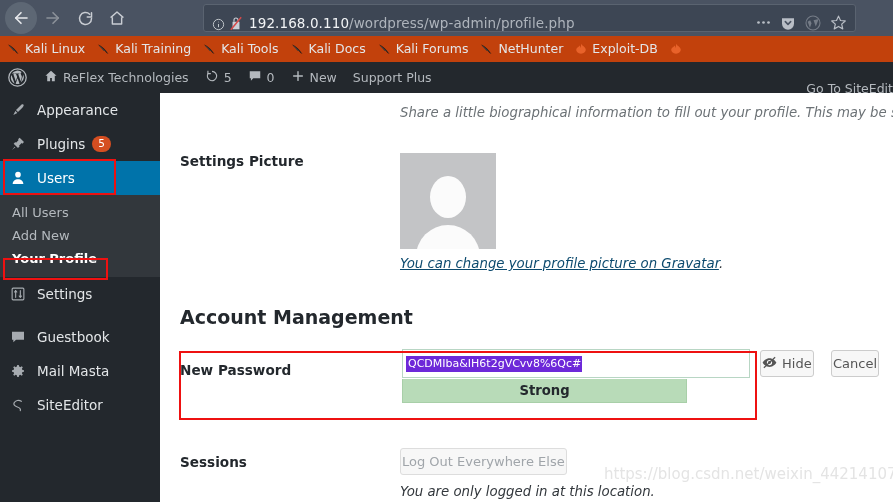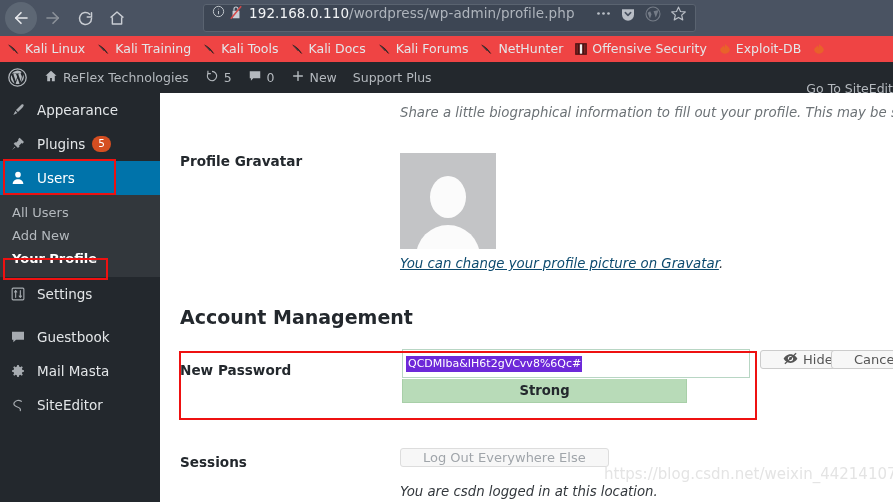--- a/index.html
+++ b/index.html
@@ -22,44 +22,44 @@
     width: 32px; height: 32px; border-radius: 50%;
     display: flex; align-items: center; justify-content: center;
     color: #c9cdd3;
   }
   .nav-btn.active-circle { background: #5d6774; color: #e8eaed; }
   .nav-btn.dim { color: #8b9199; }
   .nav-btn svg { display: block; }
 
   .urlbar {
     position: absolute; left: 203px; top: 4px;
-    width: 493px; height: 28px;
+    width: 653px; height: 28px;
     background: #3d4654;
     border: 1px solid #5a6370;
     border-radius: 3px;
-    display: flex; align-items: flex-start;
+    display: flex; align-items: flex-end;
     padding: 0 6px;
   }
   .url-info-icon { color: #c2c7cd; margin: 0 4px 0 2px; display:flex; }
   .url-shield { margin-right: 6px; display:flex; position: relative; }
   .url-text {
     flex: 1;
     font-size: 13.5px;
     color: #aeb4bc;
     white-space: nowrap; overflow: hidden;
     letter-spacing: 0.1px;
   }
   .url-text b { color: #f2f4f6; font-weight: normal; }
   .url-icons { display: flex; align-items: center; gap: 9px; padding-right: 2px;}
   .url-icons span { color: #b9bec6; display:flex; align-items:center; }
 
   
   .bookmarks {
     position: absolute; top: 36px; left: 0; width: 893px; height: 26px;
-    background: #ef4444;
+    background: #c2410c;
     display: flex; align-items: center;
     padding-left: 6px;
     overflow: hidden;
   }
   .bm {
     display: flex; align-items: center;
     font-size: 12.5px; color: #e4e6e9;
     margin-right: 11px; white-space: nowrap;
   }
   .bm .bmicon { margin-right: 4px; display: flex; align-items:center; }
@@ -190,21 +190,21 @@
   .pw-strength {
     position: absolute; left: 242px; top: 286px;
     width: 285px; height: 24px;
     background: #b8dbb8;
     border: 1px solid #a8cfa8; border-top: none;
     display: flex; align-items: center; justify-content: center;
     font-size: 13.2px; font-weight: bold; color: #23282d;
   }
   .btn {
     position: absolute;
-    height: 19px; padding: 0 22px;
+    height: 27px; padding: 0 1px;
     background: #f7f7f7;
     border: 1px solid #ccc;
     border-radius: 3px;
     display: flex; align-items: center; gap: 5px;
     font-size: 13px; color: #555;
   }
   .btn-hide { left: 600px; top: 257px; }
   .btn-cancel { left: 671px; top: 257px; }
   .btn-logout {
     left: 240px; top: 355px;
@@ -351,31 +351,20 @@
           <svg width="15" height="15" viewBox="0 0 24 24">
             <path d="M3 4c4 1 9 5 13 10l4 5-3-1.5c-4-5-9-9-14-13.5z" fill="#1c1c1c"></path>
             <path d="M4.5 5.5c3 1.5 7 4.5 10 8l-2 1c-3-3.5-6-6.5-8-9z" fill="#3a3a3a"></path>
           </svg>
         </span>
       <span class="bm-label">NetHunter</span>
     </div>
     <div class="bm">
       <span class="bmicon">
           <svg width="14" height="14" viewBox="0 0 24 24">
-            <rect x="2" y="2" width="20" height="20" fill="#4a1111"></rect>
-            <rect x="10" y="4" width="4" height="16" fill="#f0f0f0"></rect>
-            <rect x="4" y="4" width="3" height="16" fill="#7a2020"></rect>
-            <rect x="17" y="4" width="3" height="16" fill="#7a2020"></rect>
-          </svg>
-        </span>
-      <span class="bm-label">Offensive Security</span>
-    </div>
-    <div class="bm">
-      <span class="bmicon">
-          <svg width="14" height="14" viewBox="0 0 24 24">
             <path d="M12 3c2 4 7 5 8 9 1 4-3 8-8 8s-9-4-8-8c1-3 4-3 6-6 1 2 1 3 2 4 0-3 0-5 0-7z" fill="#e8622a"></path>
           </svg>
         </span>
       <span class="bm-label">Exploit-DB</span>
     </div>
     <div class="bm">
       <span class="bmicon">
           <svg width="14" height="14" viewBox="0 0 24 24">
             <path d="M12 3c2 4 7 5 8 9 1 4-3 8-8 8s-9-4-8-8c1-3 4-3 6-6 1 2 1 3 2 4 0-3 0-5 0-7z" fill="#e8622a"></path>
           </svg>
@@ -499,21 +488,21 @@
             <path d="M17 6.5A7.5 7.5 0 0 0 6 9c-1 3.5 2 5 5 6s5.5 2.5 4.5 5.5"></path>
           </svg>
       </span>
       <span>SiteEditor</span>
     </div>
   </div>
 
   <div class="content">
     <div class="row-bio">Share a little biographical information to fill out your profile. This may be shown</div>
 
-    <div class="lbl" style="left:20px; top:60px;">Profile Gravatar</div>
+    <div class="lbl" style="left:20px; top:60px;">Settings Picture</div>
     <div class="avatar">
       <div class="head"></div>
       <div class="body"></div>
     </div>
 
     <div class="gravatar-line"><a href="#">You can change your profile picture on Gravatar</a><span>.</span></div>
 
     <div class="section-title">Account Management</div>
 
     <div class="lbl pw-label">New Password</div>
@@ -533,21 +522,21 @@
       <span>Hide</span>
     </div>
     <div class="btn btn-cancel">
       <span>Cancel</span>
     </div>
 
     <div class="lbl sessions-label">Sessions</div>
     <div class="btn btn-logout">
       <span>Log Out Everywhere Else</span>
     </div>
-    <div class="sessions-note">You are csdn logged in at this location.</div>
+    <div class="sessions-note">You are only logged in at this location.</div>
 
     <div class="watermark">https://blog.csdn.net/weixin_44214107</div>
   </div>
 
   <div class="redbox" style="left:3px; top:159px; width:113px; height:36px;"></div>
   <div class="redbox" style="left:3px; top:258px; width:105px; height:22px;"></div>
   <div class="redbox" style="left:179px; top:351px; width:578px; height:69px;"></div>
 
 </div>
 

